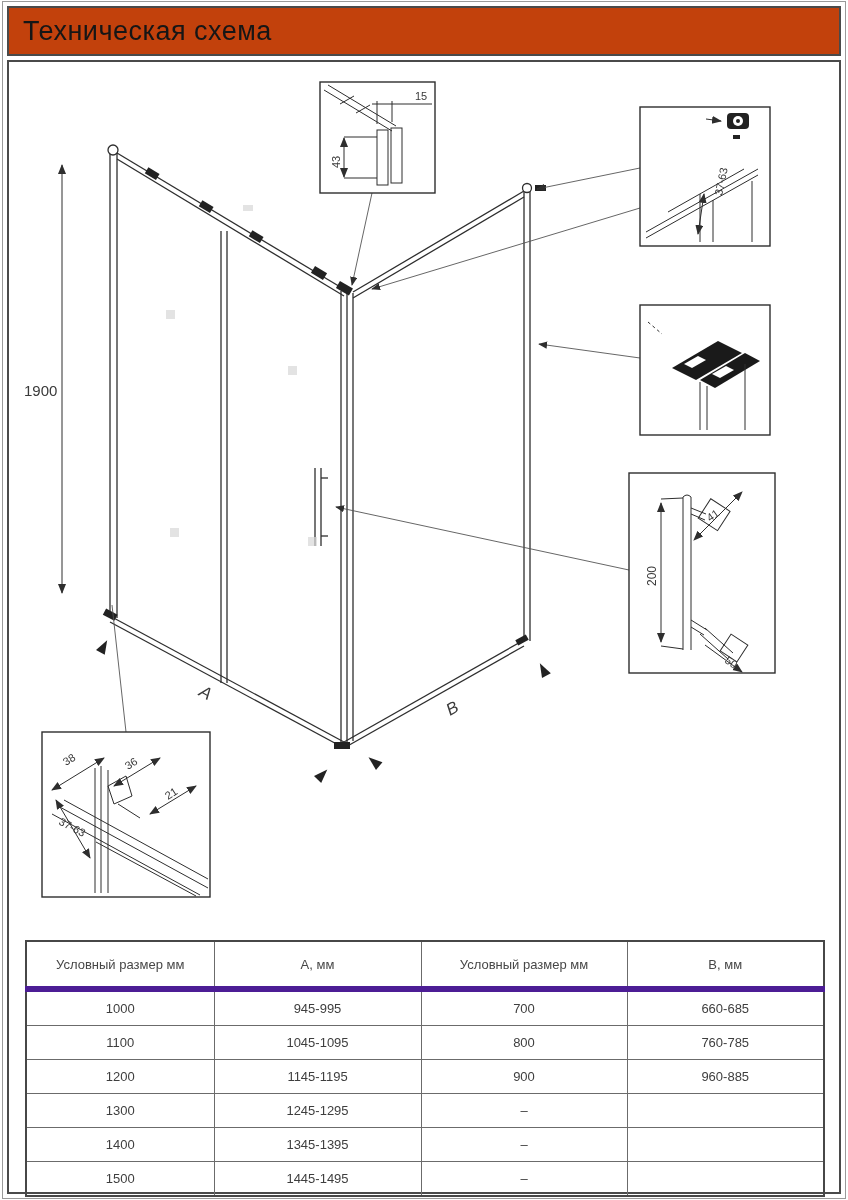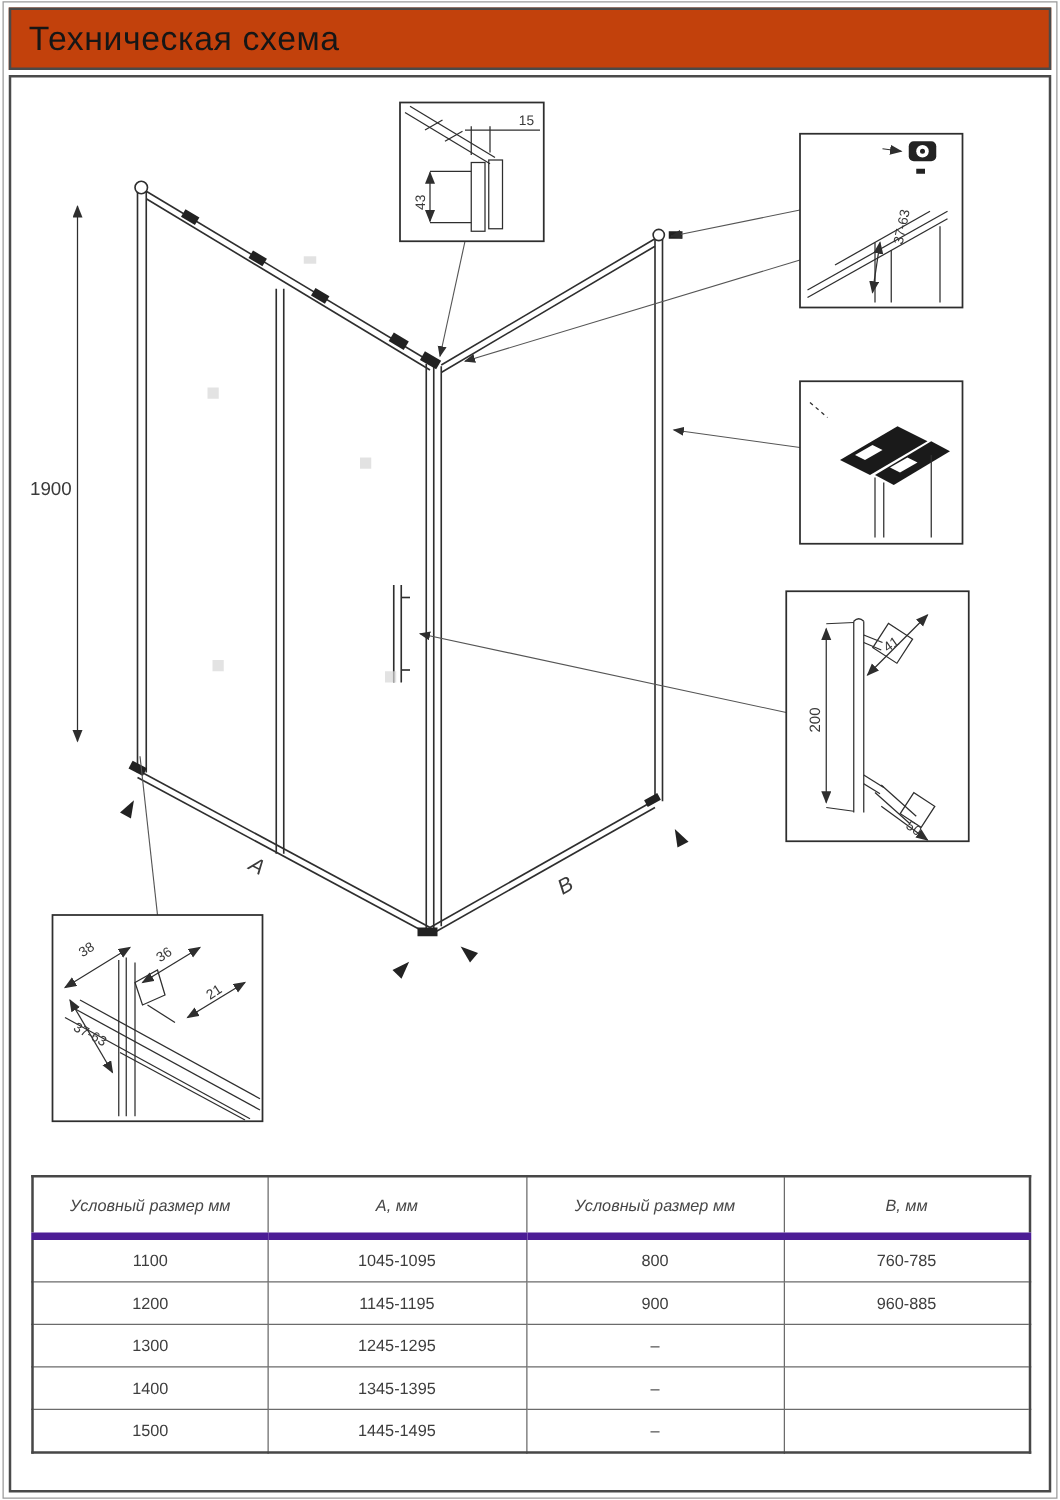--- a/index.html
+++ b/index.html
@@ -9,21 +9,21 @@
     display:flex;align-items:center;justify-content:space-between;box-sizing:border-box;padding:0 14px;background:#c2410c;}
   .content-box{position:absolute;left:7px;top:60px;right:7px;bottom:6px;border:2px solid #4a4a4a;box-sizing:border-box;background:#fff;}
   .title{font-size:27px;color:#161616;letter-spacing:0.5px;}
   .model{font-size:27px;color:#161616;letter-spacing:0.5px;}
   svg.scheme{position:absolute;left:0;top:0;}
   .dims-table{position:absolute;left:25px;top:940px;width:798px;border-collapse:collapse;table-layout:fixed;
     font-size:13px;color:#3e3e3e;text-align:center;}
   .dims-table th,.dims-table td{border:1px solid #6b6b6b;padding:0;height:33px;font-weight:normal;}
   .dims-table th{height:44px;color:#474747;}
   .dims-table{border:2px solid #474747;}
-  .dims-table thead th{border-bottom:6px solid #4c1d95;font-style:italic;}
+  .dims-table thead th{border-bottom:6px solid #4c1d95;}
   .c0{width:188px}.c1{width:207px}.c2{width:206px}.c3{width:197px}
 </style>
 </head>
 <body>
 
 <div class="page-border"></div>
 
 <div class="header-box">
   <div class="title">Техническая схема</div>
 </div>
@@ -247,20 +247,26 @@
   <thead>
     <tr>
       <th>Условный размер мм</th>
       <th>А, мм</th>
       <th>Условный размер мм</th>
       <th>В, мм</th>
     </tr>
   </thead>
   <tbody>
     <tr>
+      <td>1000</td>
+      <td>945-995</td>
+      <td>700</td>
+      <td>660-685</td>
+    </tr>
+    <tr>
       <td>1100</td>
       <td>1045-1095</td>
       <td>800</td>
       <td>760-785</td>
     </tr>
     <tr>
       <td>1200</td>
       <td>1145-1195</td>
       <td>900</td>
       <td>960-885</td>

